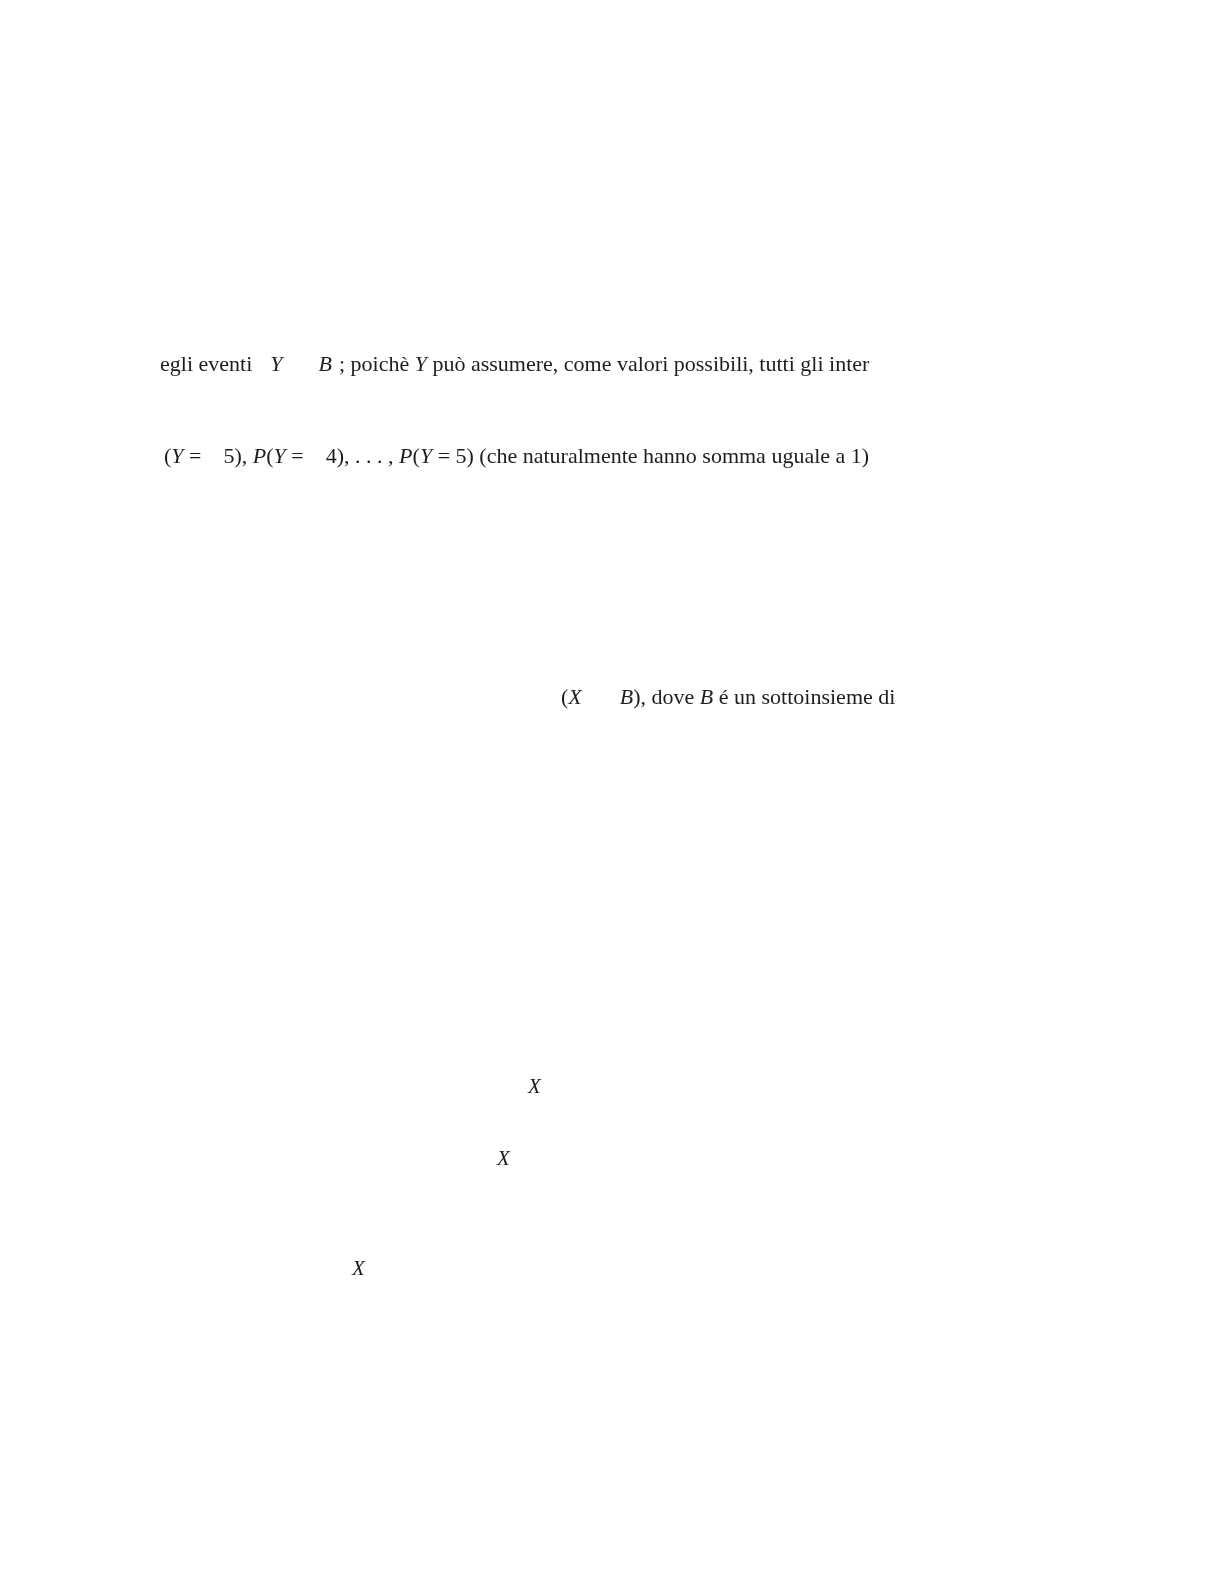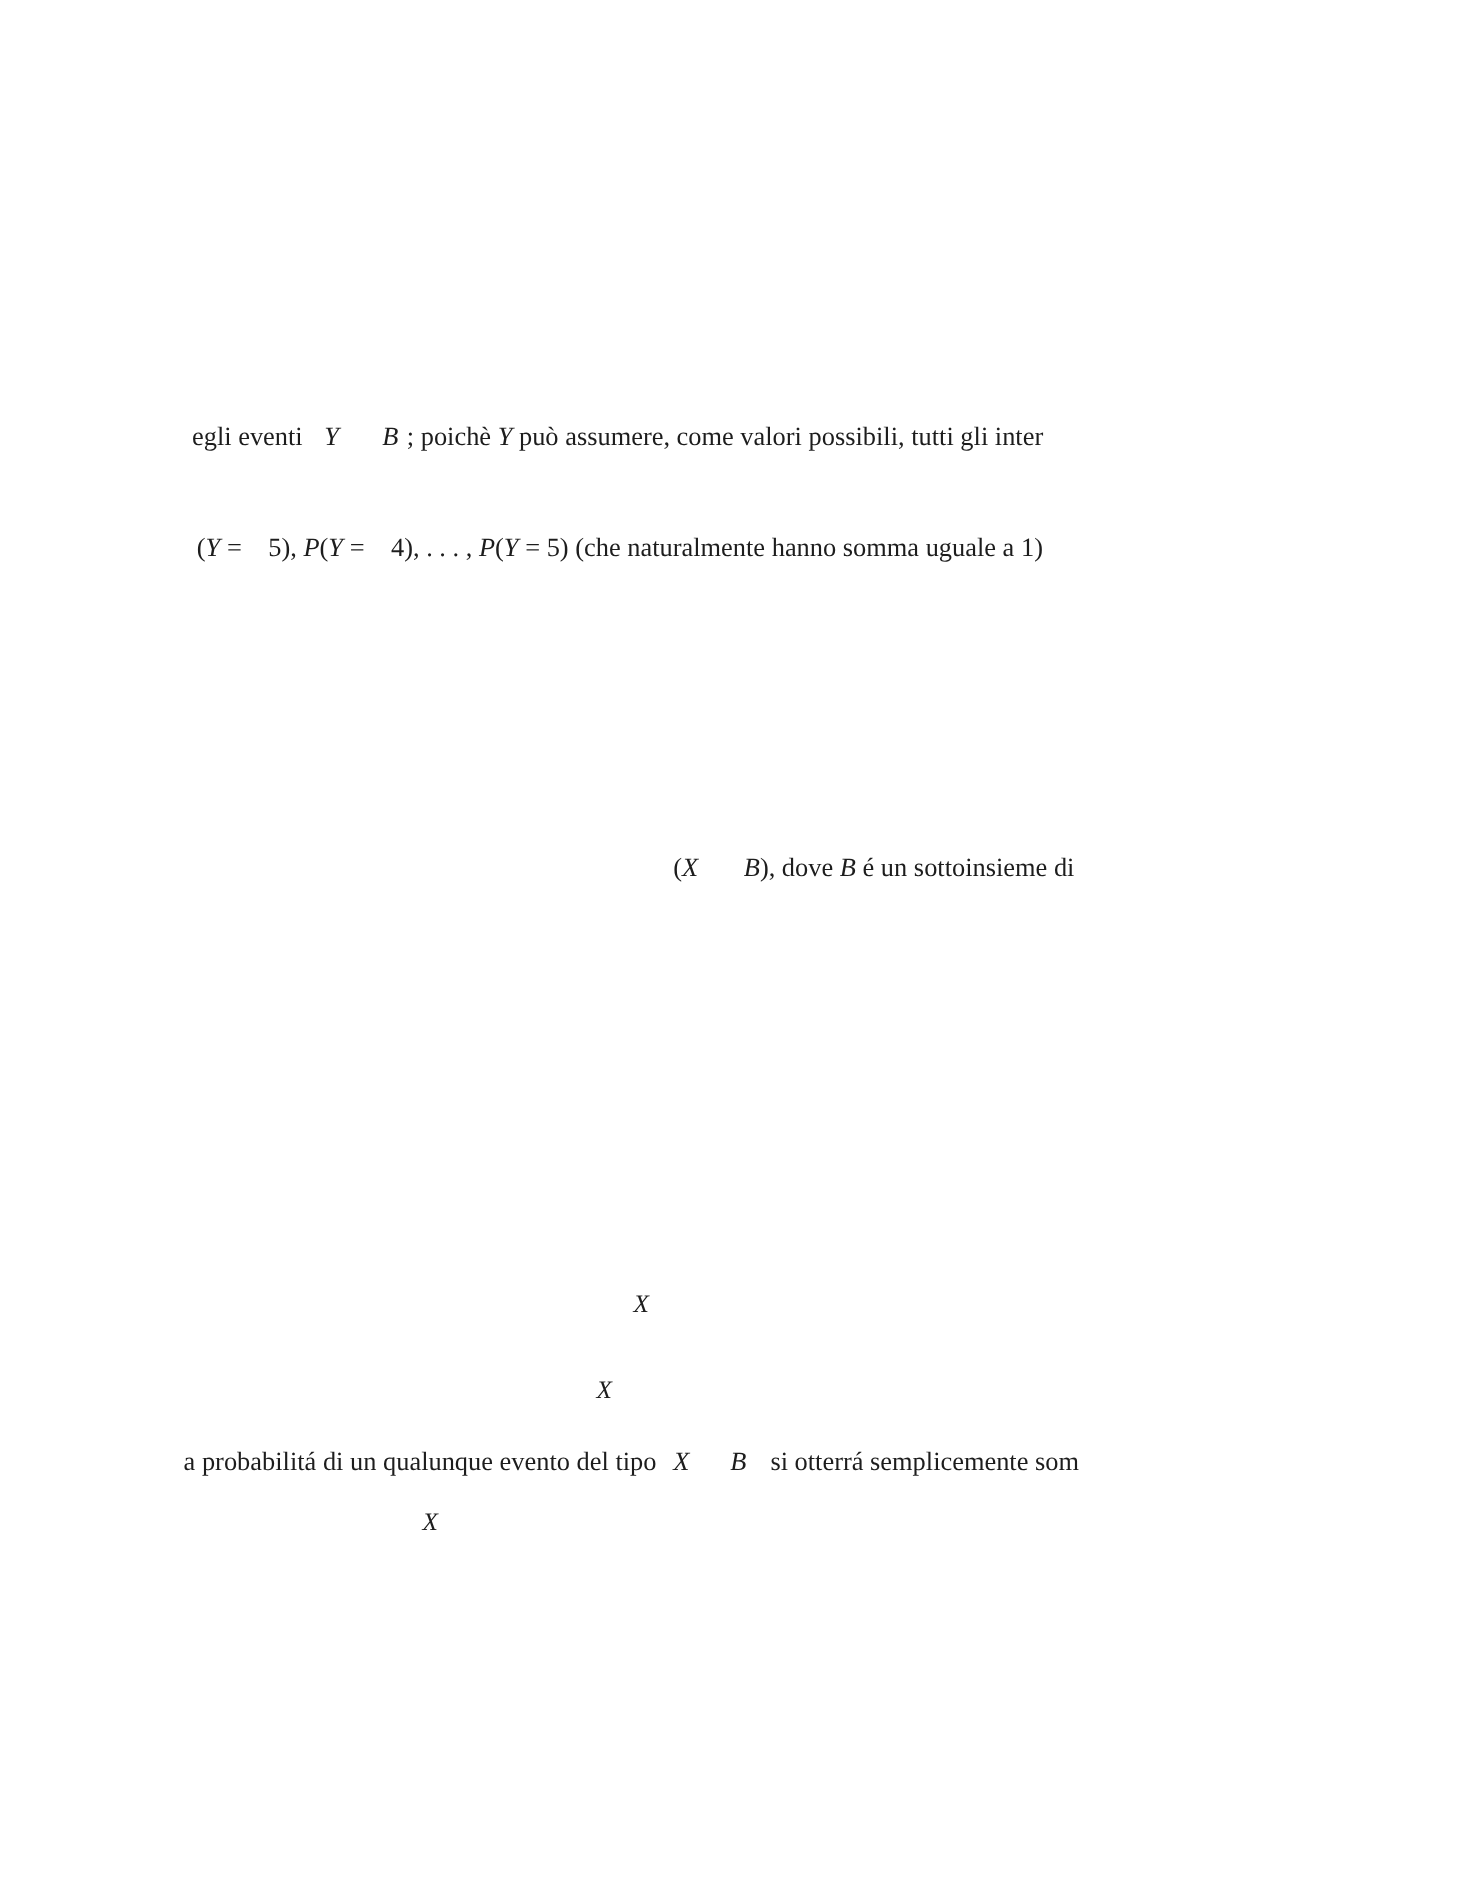--- a/index.html
+++ b/index.html
@@ -41,23 +41,22 @@
 </style>
 </head>
 <body>
 
 <div class="page">
 
   <div class="text-line" style="left:160px; top:350px;"><span class="roman">egli eventi</span><span class="sp" style="width:18px"></span><span class="math">Y</span><span class="sp" style="width:36px"></span><span class="math">B</span><span class="sp" style="width:7px"></span><span class="roman">; poichè </span><span class="math">Y</span><span class="roman"> può assumere, come valori possibili, tutti gli inter</span></div>
 
   <div class="text-line" style="left:164px; top:442px;"><span class="roman">(</span><span class="math">Y</span><span class="roman"> =</span><span class="sp" style="width:22px"></span><span class="roman">5), </span><span class="math">P</span><span class="roman">(</span><span class="math">Y</span><span class="roman"> =</span><span class="sp" style="width:22px"></span><span class="roman">4), . . . , </span><span class="math">P</span><span class="roman">(</span><span class="math">Y</span><span class="roman"> = 5) (che naturalmente hanno somma uguale a 1)</span></div>
 
-  <div class="text-line" style="left:561px; top:683px;margin-top:26px;"><span class="roman">(</span><span class="math">X</span><span class="sp" style="width:38px"></span><span class="math">B</span><span class="roman">), dove </span><span class="math">B</span><span class="roman"> é un sottoinsieme di</span></div>
+  <div class="text-line" style="left:561px; top:683px;"><span class="roman">(</span><span class="math">X</span><span class="sp" style="width:38px"></span><span class="math">B</span><span class="roman">), dove </span><span class="math">B</span><span class="roman"> é un sottoinsieme di</span></div>
 
   <div class="lone-symbol" style="left:528px; top:1074px;">X</div>
 
   <div class="lone-symbol" style="left:497px; top:1146px;">X</div>
 
-  <div class="text-line" style="left:153px; top:1204px;"><span class="roman">a probabilitá di un qualunque evento del tipo</span><span class="sp" style="width:14px"></span><span class="math">X</span><span class="sp" style="width:34px"></span><span class="math">B</span><span class="sp" style="width:20px"></span><span class="roman">si otterrá semplicemente som</span></div>
 
   <div class="lone-symbol" style="left:352px; top:1256px;">X</div>
 
 </div>
 
 </body></html>

